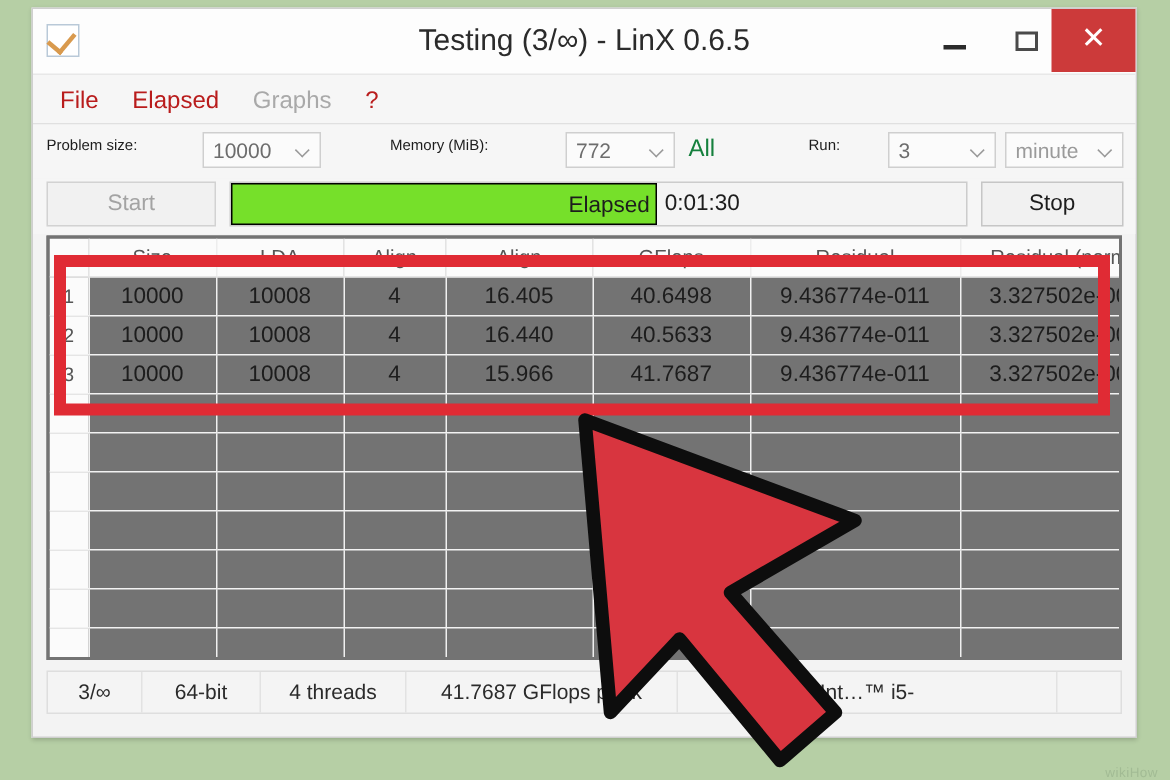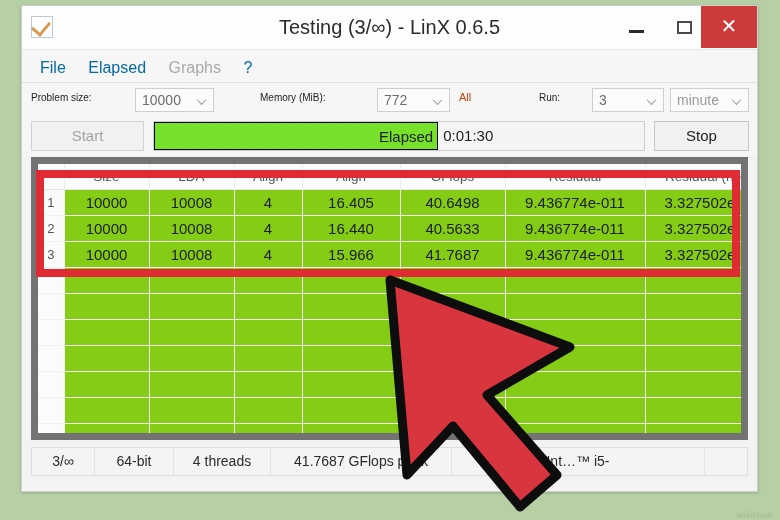--- a/index.html
+++ b/index.html
@@ -113,21 +113,21 @@
   #menubar {
     position: relative;
     height: 32px;
     background: #f6f6f6;
     border-bottom: 1px solid #e0e0e0;
     padding-left: 9px;
   }
   .menuitem {
     display: inline-block;
     font-size: 16px;
-    color: #0369a1;
+    color: #b91c1c;
     padding: 6px 9px 0 9px;
     line-height: 24px;
     cursor: default;
   }
   .menuitem.disabled { color: #a9a9a9; }
   
   #toolbar {
     position: relative;
     height: 36px;
     background: #f6f6f6;
@@ -171,22 +171,22 @@
     transform: rotate(45deg) translate(-1px,-1px);
   }
   #lbl-problem { left: 9px; }
   #cmb-problem { left: 113px; width: 79px; }
   #lbl-memory { left: 238px; }
   #cmb-memory { left: 355px; width: 73px; }
   #btn-all {
     position: absolute;
     left: 437px;
     top: 8px;
-    font-size: 11px;
-    color: #c2410c;
+    font-size: 16px;
+    color: #15803d;
     cursor: default;
   }
   #lbl-run { left: 517px; }
   #cmb-run { left: 570px; width: 72px; }
   #cmb-unit { left: 648px; width: 79px; }
   #cmb-unit .val { color: #9a9a9a; }
   
   #actionrow {
     position: relative;
     height: 37px;
@@ -256,22 +256,22 @@
     text-align: center;
     cursor: default;
   }
   
   #table-area {
     position: absolute;
     left: 9px;
     top: 151px;
     width: 717px;
     height: 283px;
-    background: #84cc16;
-    border: 7px solid #737373;
+    background: #737373;
+    border: 2px solid #737373;
     box-sizing: border-box;
     overflow: hidden;
   }
   table.grid {
     border-collapse: collapse;
     width: 100%;
     table-layout: fixed;
     font-size: 14px;
   }
   table.grid th {

